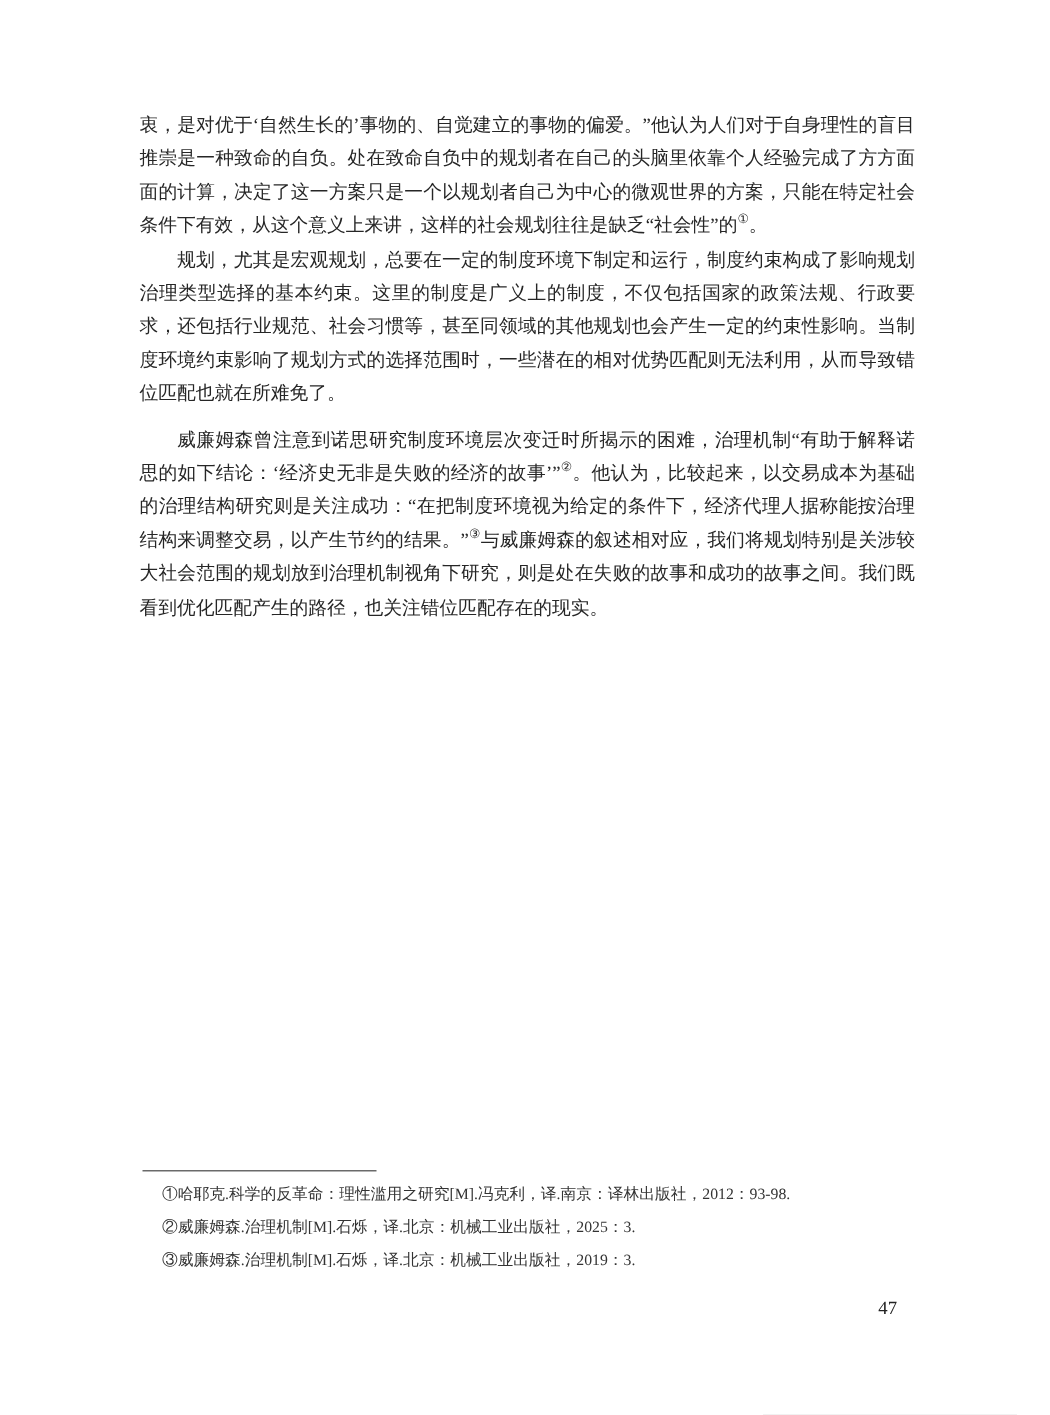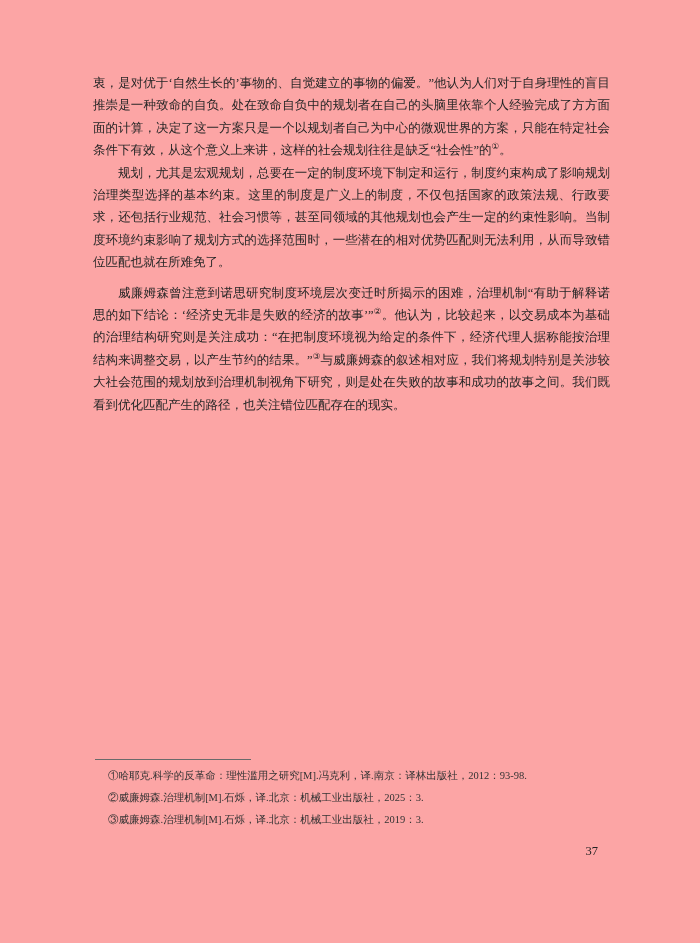--- a/index.html
+++ b/index.html
@@ -1,20 +1,20 @@
 <!DOCTYPE html>
 <html><head>
 <meta charset="utf-8">
 <style>
   html,body { margin:0; padding:0; background:#e8e8e8; }
   .page {
     position:relative;
     width:700px; height:943px;
     margin:0 auto;
-    background:#fca5a5;
+    background:#ffffff;
     font-family:"Liberation Serif","DejaVu Serif",serif;
     color:#262626;
     overflow:hidden;
   }
   .body-text {
     position:absolute;
     left:93px; top:72px;
     width:517px;
     font-size:12.5px;
     line-height:22.4px;
@@ -38,21 +38,21 @@
   }
   .editor {
     font-family:"Liberation Sans","DejaVu Sans",sans-serif;
     font-size:12.5px;
     font-weight:bold;
     text-align:right;
     margin-top:12px;
   }
   .footnote-area {
     position:absolute;
-    left:93px; top:759px;
+    left:93px; top:780px;
     width:517px;
     font-size:10.5px;
     line-height:21.8px;
     color:#333333;
     text-align:left;
   }
   .fn-divider {
     width:156px;
     height:0;
     border-top:1px solid #6a6a6a;
@@ -85,16 +85,16 @@
 
 
 
   </main>
 
   <footer class="footnote-area">
     <div class="fn-divider"></div>
     <div class="fn">①哈耶克.科学的反革命：理性滥用之研究[M].冯克利，译.南京：译林出版社，2012：93-98.</div>
     <div class="fn">②威廉姆森.治理机制[M].石烁，译.北京：机械工业出版社，2025：3.</div>
     <div class="fn">③威廉姆森.治理机制[M].石烁，译.北京：机械工业出版社，2019：3.</div>
-    <div class="page-num">37</div>
+    <div class="page-num">47</div>
   </footer>
 
 </div>
 
 </body></html>

